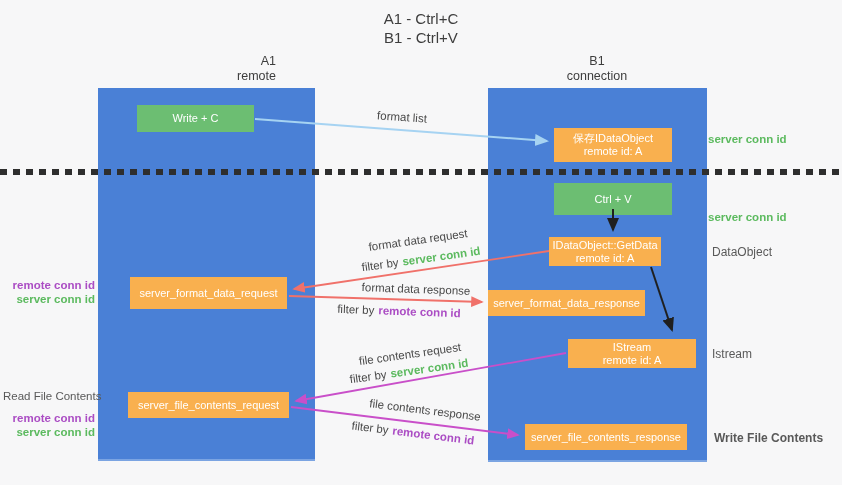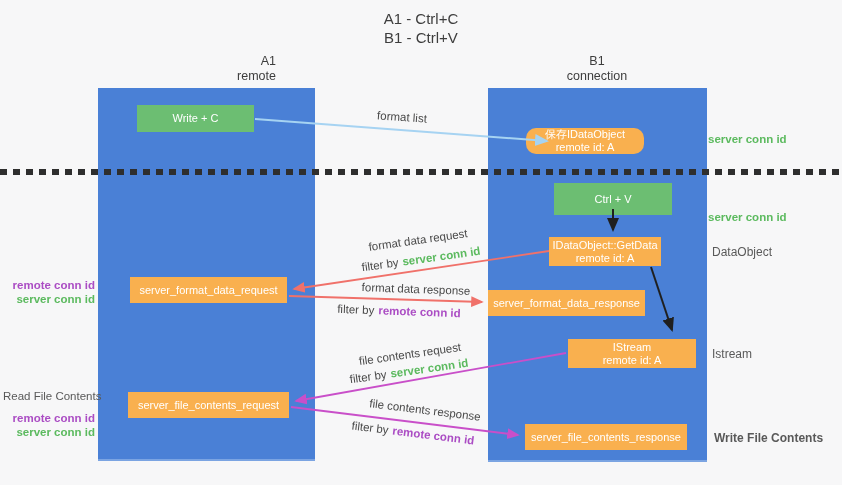--- a/index.html
+++ b/index.html
@@ -40,24 +40,24 @@
 
   .node {
     position:absolute; z-index:3;
     display:flex; flex-direction:column; align-items:center; justify-content:center;
     color:#ffffff; font-size:11px; line-height:13px; text-align:center;
   }
   .node.green { background:#6cbe72; }
   .node.orange { background:#f9b04f; }
 
   #n-ctrlc   { left:137px; top:105px; width:117px; height:27px; }
-  #n-saveobj { left:526px; top:128px; width:118px; height:26px;border-radius:10px; }
+  #n-saveobj { left:554px; top:128px; width:118px; height:34px; }
   #n-ctrlv   { left:554px; top:183px; width:118px; height:32px; }
   #n-getdata { left:549px; top:237px; width:112px; height:29px; }
-  #n-fmtreq  { left:130px; top:277px; width:157px; height:26px; }
+  #n-fmtreq  { left:130px; top:277px; width:157px; height:32px; }
   #n-fmtres  { left:488px; top:290px; width:157px; height:26px; }
   #n-istream { left:568px; top:339px; width:128px; height:29px; }
   #n-filereq { left:128px; top:392px; width:161px; height:26px; }
   #n-fileres { left:525px; top:424px; width:162px; height:26px; }
 
   .side-label { position:absolute; font-size:12px; color:#595959; z-index:4; white-space:nowrap; }
   .green-txt  { color:#5cba5f; font-weight:bold; }
   .purple-txt { color:#ab4dc4; font-weight:bold; }
   .side-small { font-size:11.5px; }
 

